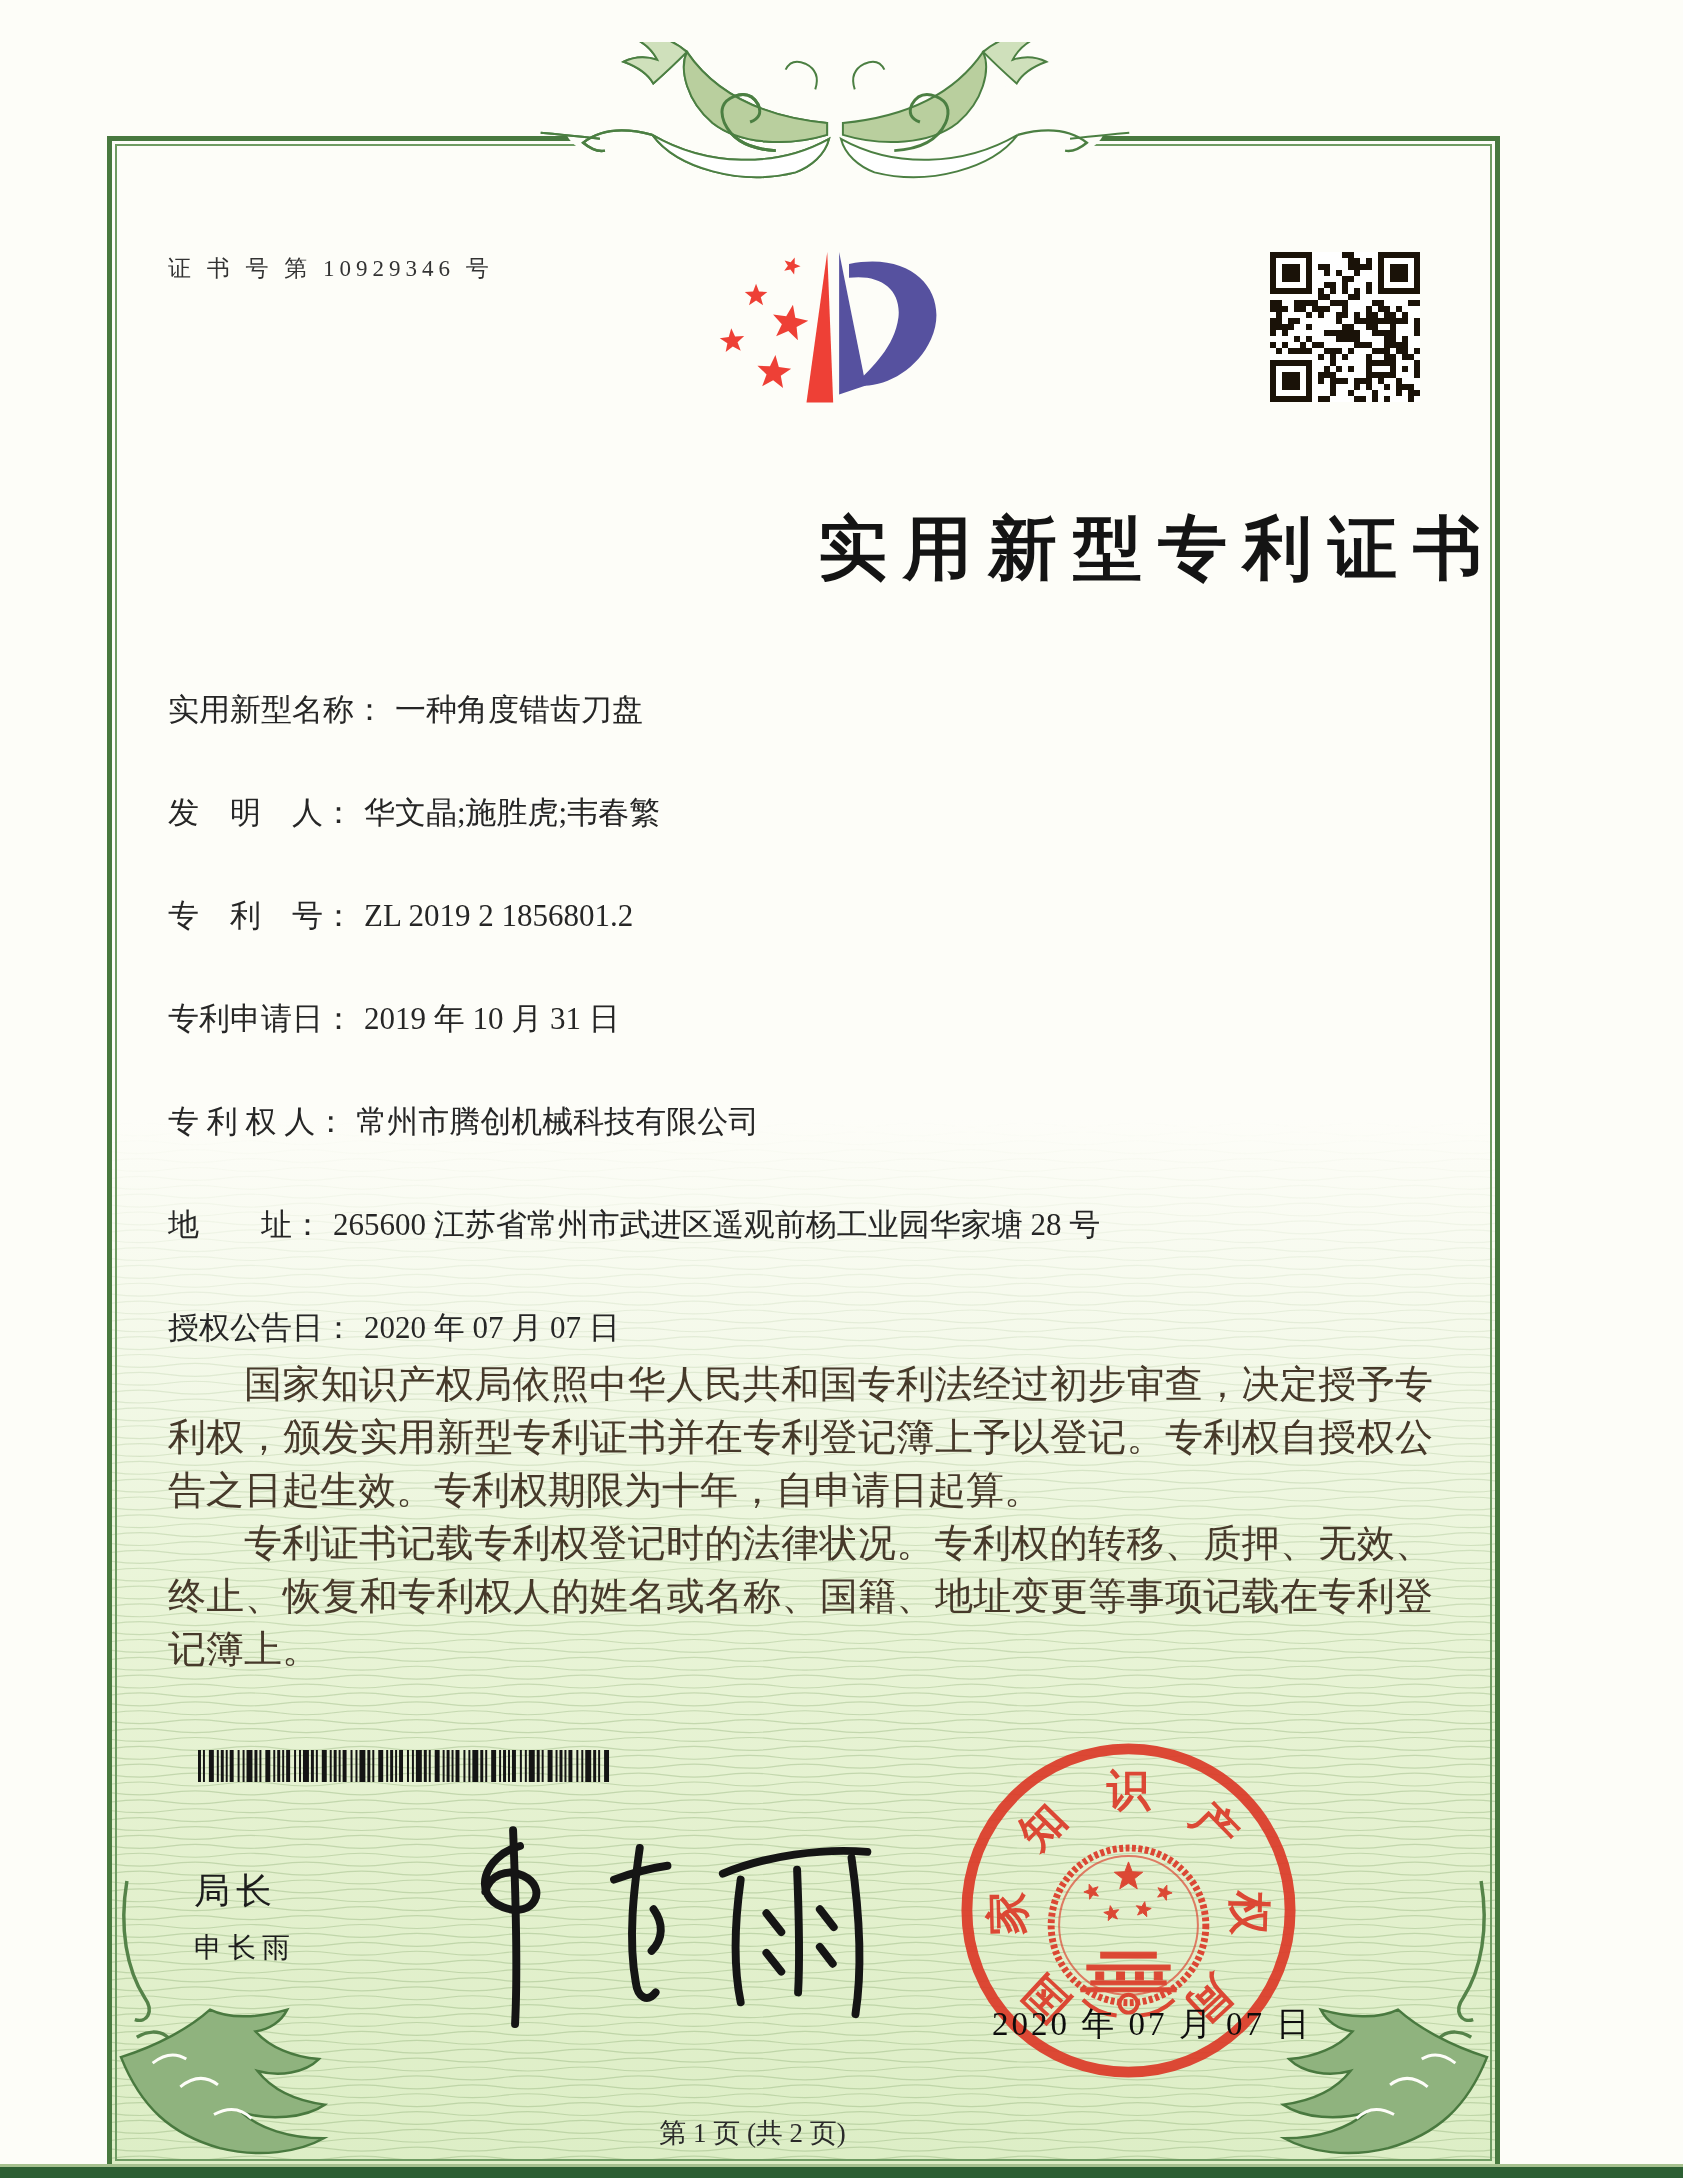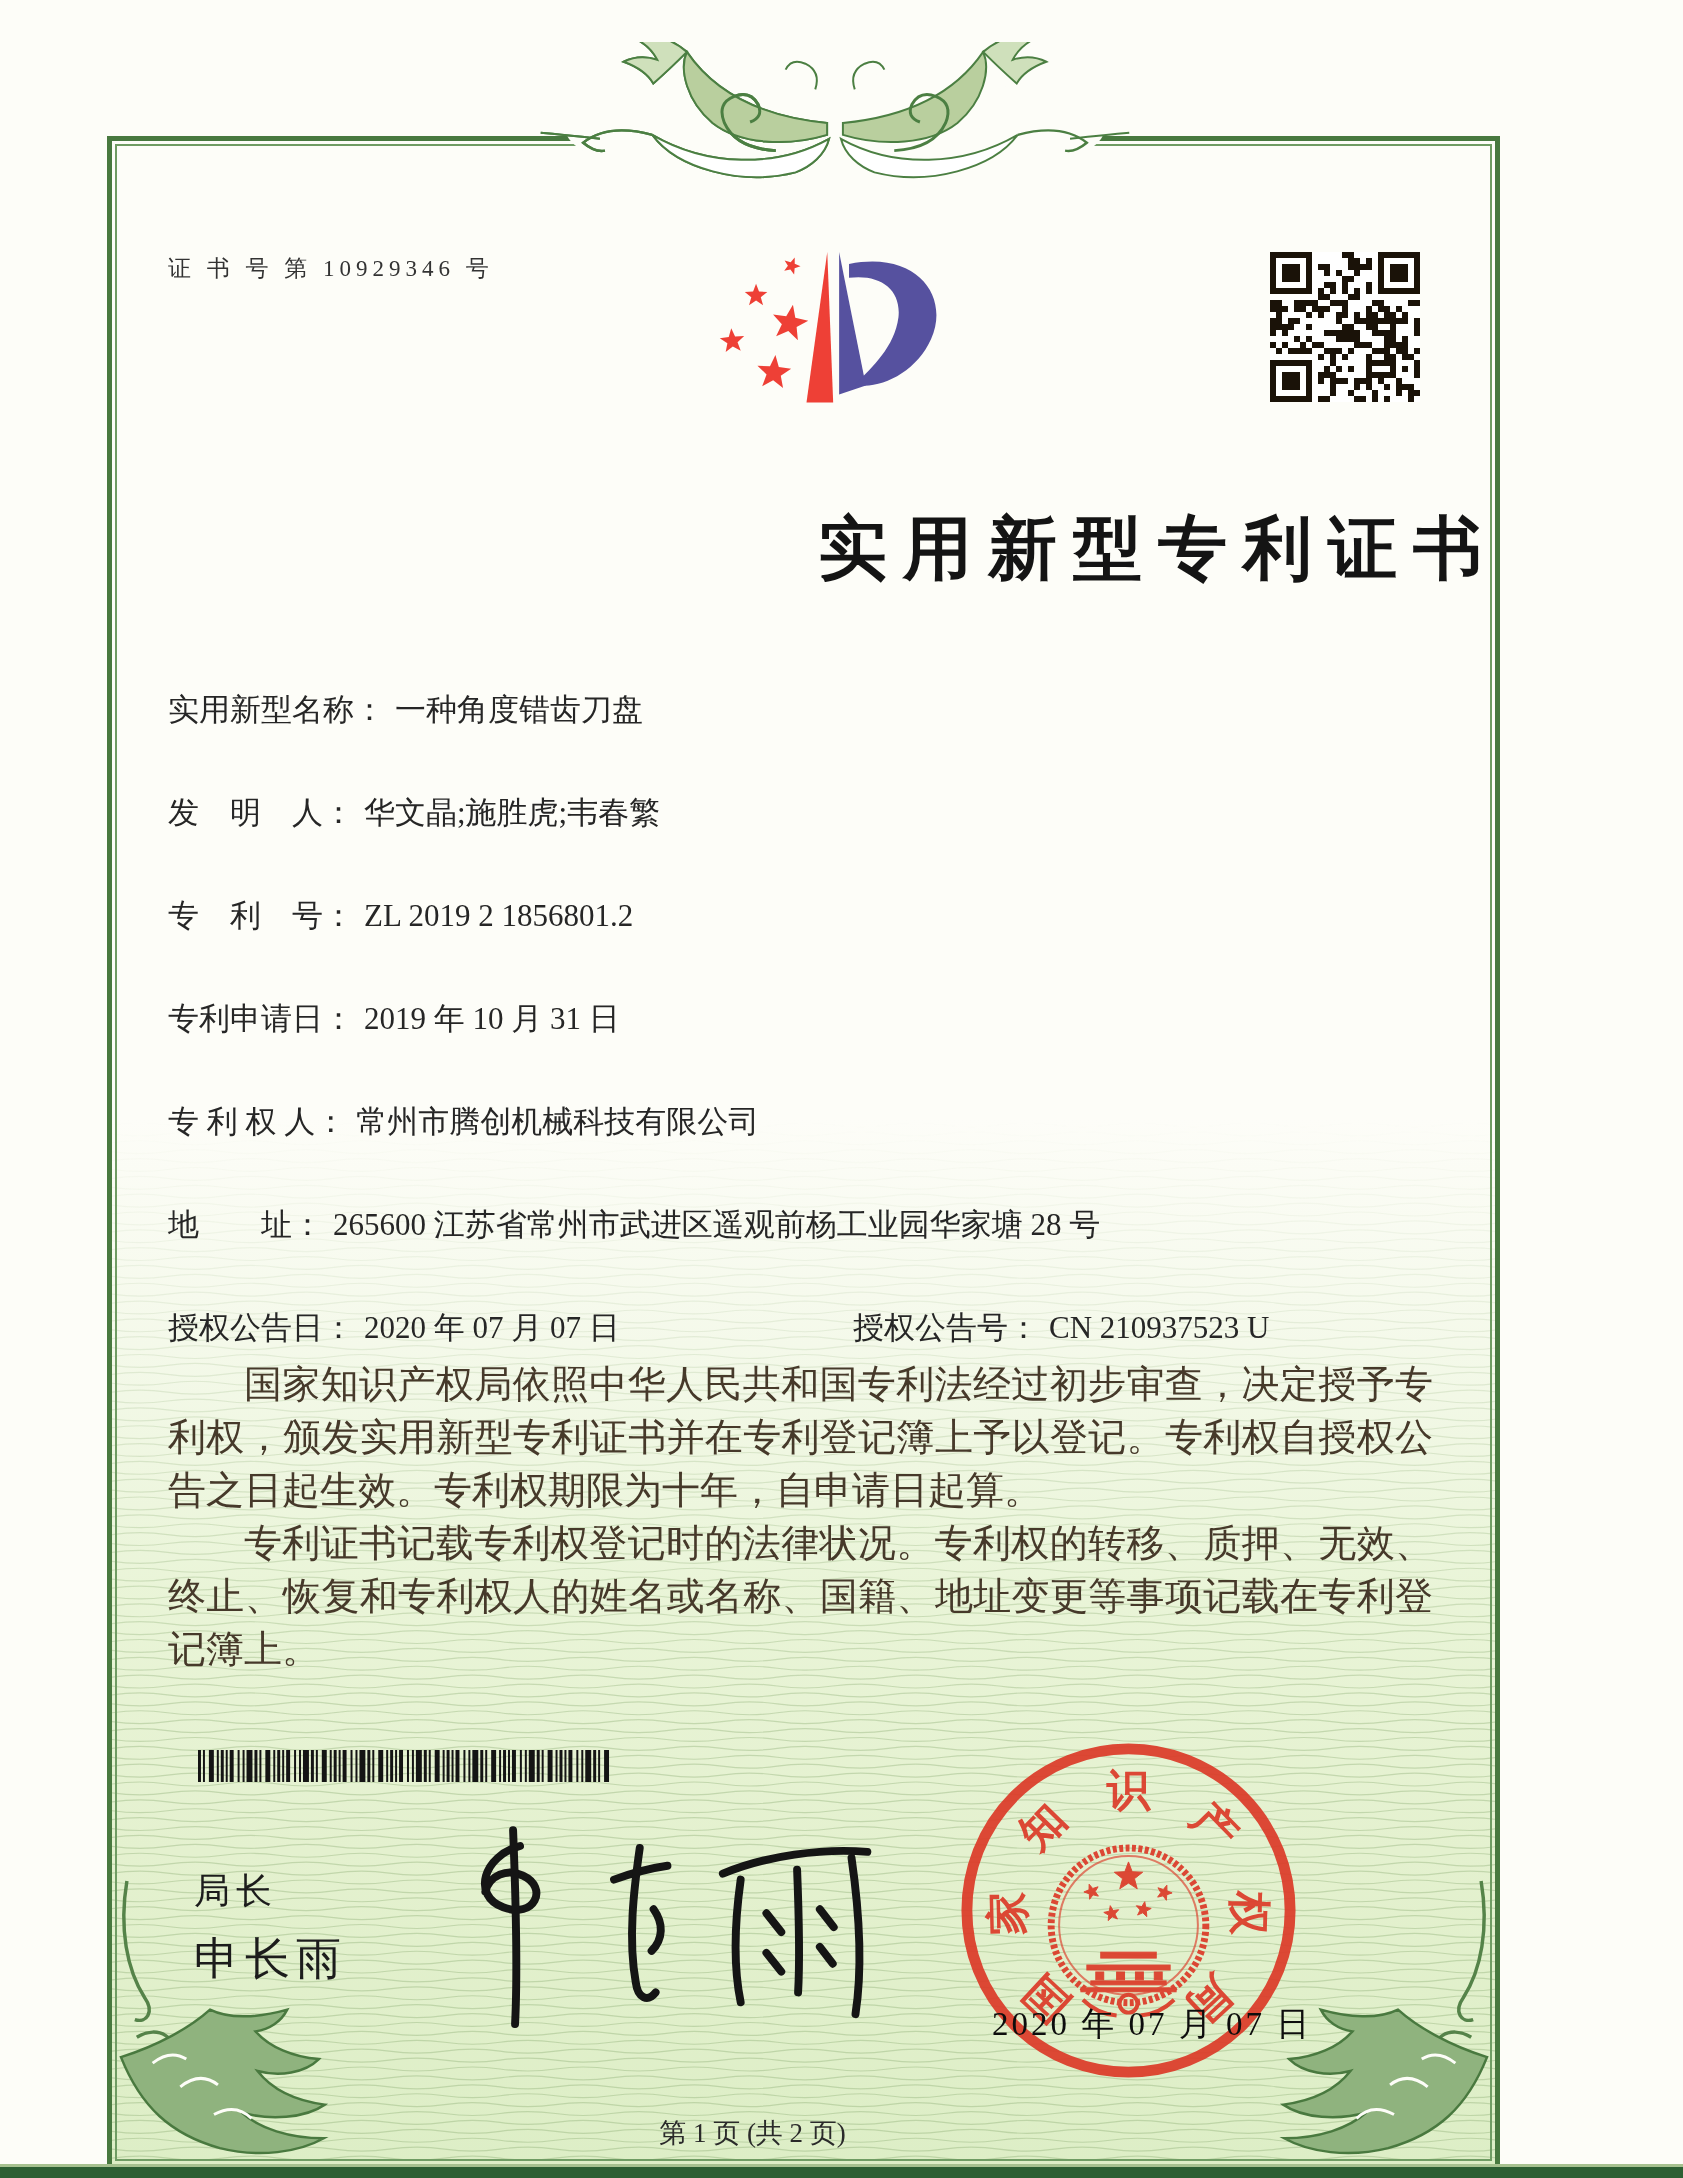--- a/index.html
+++ b/index.html
@@ -44,21 +44,21 @@
   .field-row .fvalue{margin-left:10px;}
   .pair2{position:absolute;left:685px;top:0;}
   .r0{top:689px}.r1{top:792px}.r2{top:895px}.r3{top:998px}.r4{top:1101px}.r5{top:1204px}.r6{top:1307px}
 
   .body-text{position:absolute;left:168px;top:1358px;width:1265px;z-index:5;
     font-size:38px;line-height:53px;color:#46392a;}
   .body-text p{margin:0;text-indent:2em;text-align:justify;}
 
   .barcode{position:absolute;left:198px;top:1750px;width:414px;height:32px;z-index:5;}
   .signer-title{position:absolute;left:194px;top:1867px;font-size:36px;color:#1c1c1c;z-index:5;letter-spacing:6px;}
-  .signer-name{position:absolute;left:194px;top:1929px;font-size:45px;color:#1c1c1c;z-index:5;letter-spacing:6px;text-align:center;}
+  .signer-name{position:absolute;left:194px;top:1929px;font-size:28px;color:#1c1c1c;z-index:5;letter-spacing:6px;text-align:center;}
   .signature{position:absolute;left:426px;top:1818px;width:475px;height:238px;z-index:6;}
 
   .seal{position:absolute;left:955px;top:1737px;width:347px;height:347px;z-index:5;opacity:.92;}
   .seal-date{position:absolute;left:992px;top:2002px;font-size:33px;letter-spacing:3px;color:#0d0d0d;z-index:7;white-space:nowrap;}
   .footer{position:absolute;left:0;top:2115px;width:1505px;text-align:center;font-size:27px;color:#2a2a2a;z-index:5;}
 </style>
 </head>
 <body>
 
 <div class="page">
@@ -470,23 +470,20 @@
     <span class="flabel">专利申请日：</span><span class="fvalue">2019 年 10 月 31 日</span>
   </div>
   <div class="field-row r4">
     <span class="flabel">专 利 权 人：</span><span class="fvalue">常州市腾创机械科技有限公司</span>
   </div>
   <div class="field-row r5">
     <span class="flabel">地　　址：</span><span class="fvalue">265600 江苏省常州市武进区遥观前杨工业园华家塘 28 号</span>
   </div>
   <div class="field-row r6">
     <span class="flabel">授权公告日：</span><span class="fvalue">2020 年 07 月 07 日</span>
-    <span class="pair2">
-      <span class="flabel">授权公告号：</span><span class="fvalue">CN 210937523 U</span>
-    </span>
   </div>
 
   <div class="body-text">
     <p>国家知识产权局依照中华人民共和国专利法经过初步审查，决定授予专利权，颁发实用新型专利证书并在专利登记簿上予以登记。专利权自授权公告之日起生效。专利权期限为十年，自申请日起算。</p>
     <p>专利证书记载专利权登记时的法律状况。专利权的转移、质押、无效、终止、恢复和专利权人的姓名或名称、国籍、地址变更等事项记载在专利登记簿上。</p>
   </div>
 
   <svg class="barcode" id="barcode-svg" viewBox="0 0 418 32" preserveAspectRatio="none">
       <rect x="0" y="0" width="3" height="32" fill="#141414"></rect>
       <rect x="5" y="0" width="2" height="32" fill="#141414"></rect>

